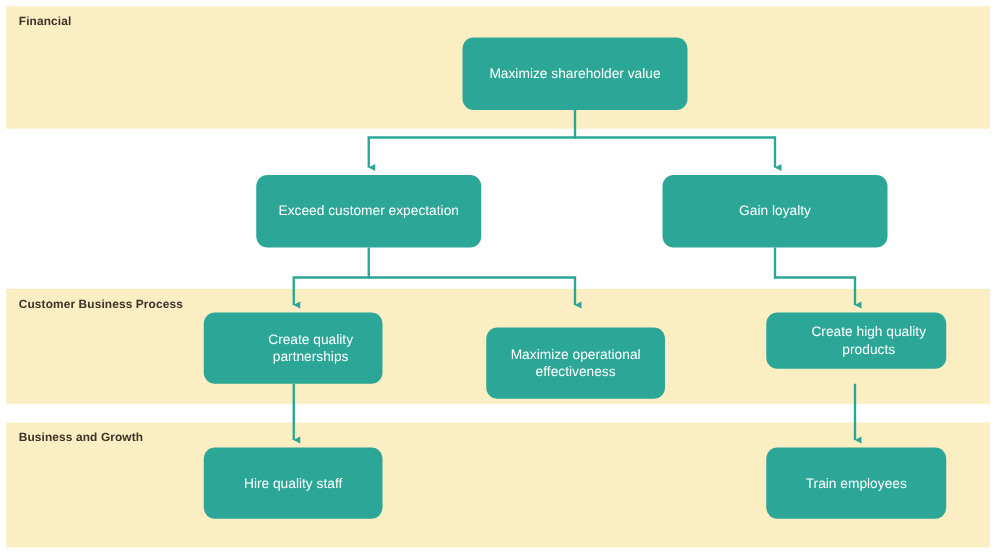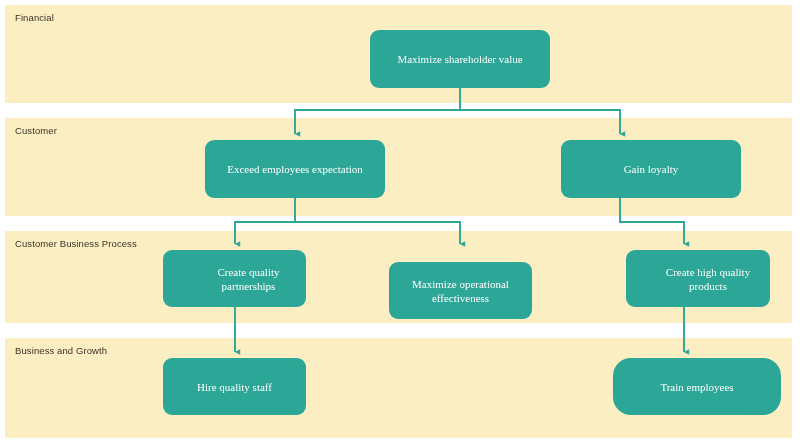--- a/index.html
+++ b/index.html
@@ -22,41 +22,40 @@
   .band {
     position: absolute;
     background: #fbeec3;
     box-sizing: border-box;
   }
   .band-label {
     position: absolute;
     left: 10px;
     top: 7px;
     font-size: 9.5px;
-    font-weight: normal;
+    font-weight: bold;
     color: #3a3226;
     letter-spacing: 0.1px;
     white-space: nowrap;
   }
   .node {
     position: absolute;
     background: #2ba697;
     border-radius: 9px;
     box-sizing: border-box;
     display: flex;
     align-items: center;
     justify-content: center;
     text-align: center;
     color: #ffffff;
     font-size: 11px;
     line-height: 14px;
     font-weight: normal;
     padding: 4px 8px;
     z-index: 3;
-    font-family: Liberation Serif, serif;
   }
   .node span {
     display: block;
   }
   #edges {
     position: absolute;
     left: 0;
     top: 0;
     width: 800px;
     height: 443px;
@@ -66,23 +65,20 @@
 </style>
 </head>
 <body>
 
 <div id="canvas">
 
   <div class="band" style="left:5px; top:5px; width:787px; height:98px;">
     <div class="band-label">Financial</div>
   </div>
 
-  <div class="band" style="left:5px; top:118px; width:787px; height:98px;">
-    <div class="band-label">Customer</div>
-  </div>
 
   <div class="band" style="left:5px; top:231px; width:787px; height:92px;">
     <div class="band-label">Customer Business Process</div>
   </div>
 
   <div class="band" style="left:5px; top:338px; width:787px; height:100px;">
     <div class="band-label">Business and Growth</div>
   </div>
 
   <svg id="edges" viewBox="0 0 800 443" xmlns="http://www.w3.org/2000/svg">
@@ -107,40 +103,40 @@
 
       <path d="M 684 307 L 684 352" marker-end="url(#arrowhead)"></path>
     </g>
   </svg>
 
   <div class="node" style="left:370px; top:30px; width:180px; height:58px;">
     <span>Maximize shareholder value</span>
   </div>
 
   <div class="node" style="left:205px; top:140px; width:180px; height:58px;">
-    <span>Exceed employees expectation</span>
+    <span>Exceed customer expectation</span>
   </div>
 
-  <div class="node" style="left:530px; top:140px; width:180px; height:58px;margin-left:31px;">
+  <div class="node" style="left:530px; top:140px; width:180px; height:58px;">
     <span>Gain loyalty</span>
   </div>
 
   <div class="node" style="left:163px; top:250px; width:143px; height:57px;padding-left:36px;">
     <span>Create quality partnerships</span>
   </div>
 
   <div class="node" style="left:389px; top:262px; width:143px; height:57px;">
     <span>Maximize operational effectiveness</span>
   </div>
 
-  <div class="node" style="left:626px; top:250px; width:144px; height:57px;padding-left:28px;">
+  <div class="node" style="left:613px; top:250px; width:144px; height:45px;padding-left:28px;">
     <span>Create high quality products</span>
   </div>
 
   <div class="node" style="left:163px; top:358px; width:143px; height:57px;">
     <span>Hire quality staff</span>
   </div>
 
-  <div class="node" style="left:613px; top:358px; width:168px; height:57px;border-radius:18px;">
+  <div class="node" style="left:613px; top:358px; width:144px; height:57px;">
     <span>Train employees</span>
   </div>
 
 </div>
 
 </body></html>

